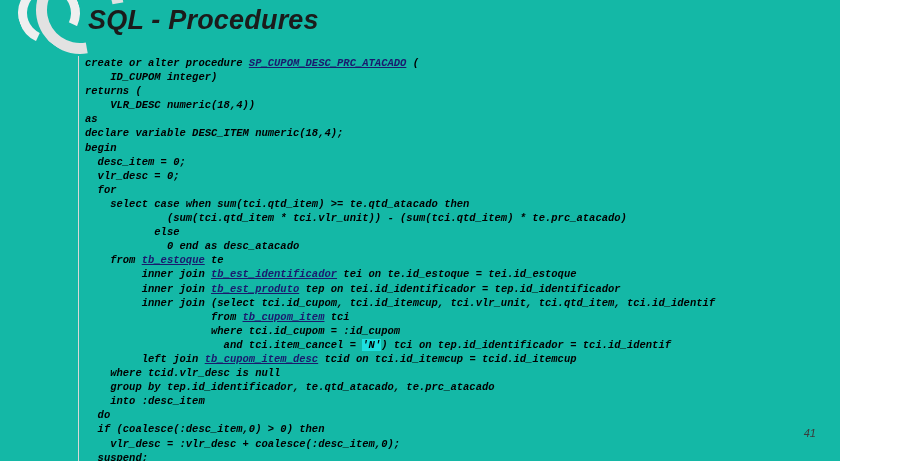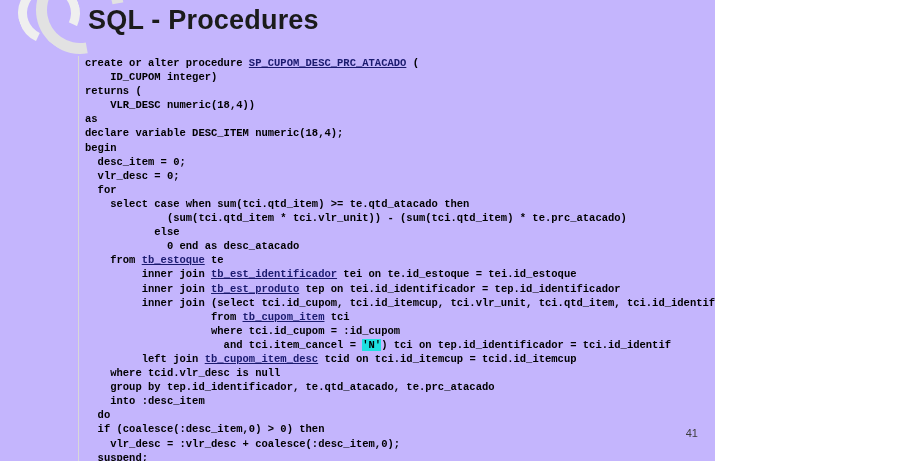--- a/index.html
+++ b/index.html
@@ -9,23 +9,24 @@
   body {
     width: 901px;
     height: 461px;
     background: #ffffff;
     font-family: "Liberation Sans", sans-serif;
     overflow: hidden;
     position: relative;
   }
   .slide {
     position: relative;
-    width: 715px;
+    width: 840px;
     height: 461px;
-    background: #c4b5fd;
+    background: #14b8a6;
+    font-style: italic;
   }
   
   .deco-swoosh {
     position: absolute;
     left: 36px;
     top: -34px;
     width: 66px;
     height: 66px;
     border-radius: 50%;
     border: 11px solid #e2e2e2;
@@ -78,21 +79,21 @@
   }
   .tok-hl {
     background: #1de0e0;
     color: #000000;
   }
   .tok-plain {
     color: #000000;
   }
   .slide-number {
     position: absolute;
-    right: 17px;
+    right: 24px;
     bottom: 22px;
     font-size: 11px;
     color: #3b3b3b;
     font-family: "Liberation Sans", sans-serif;
   }
 </style>
 </head>
 <body>
 
 <div class="slide">

